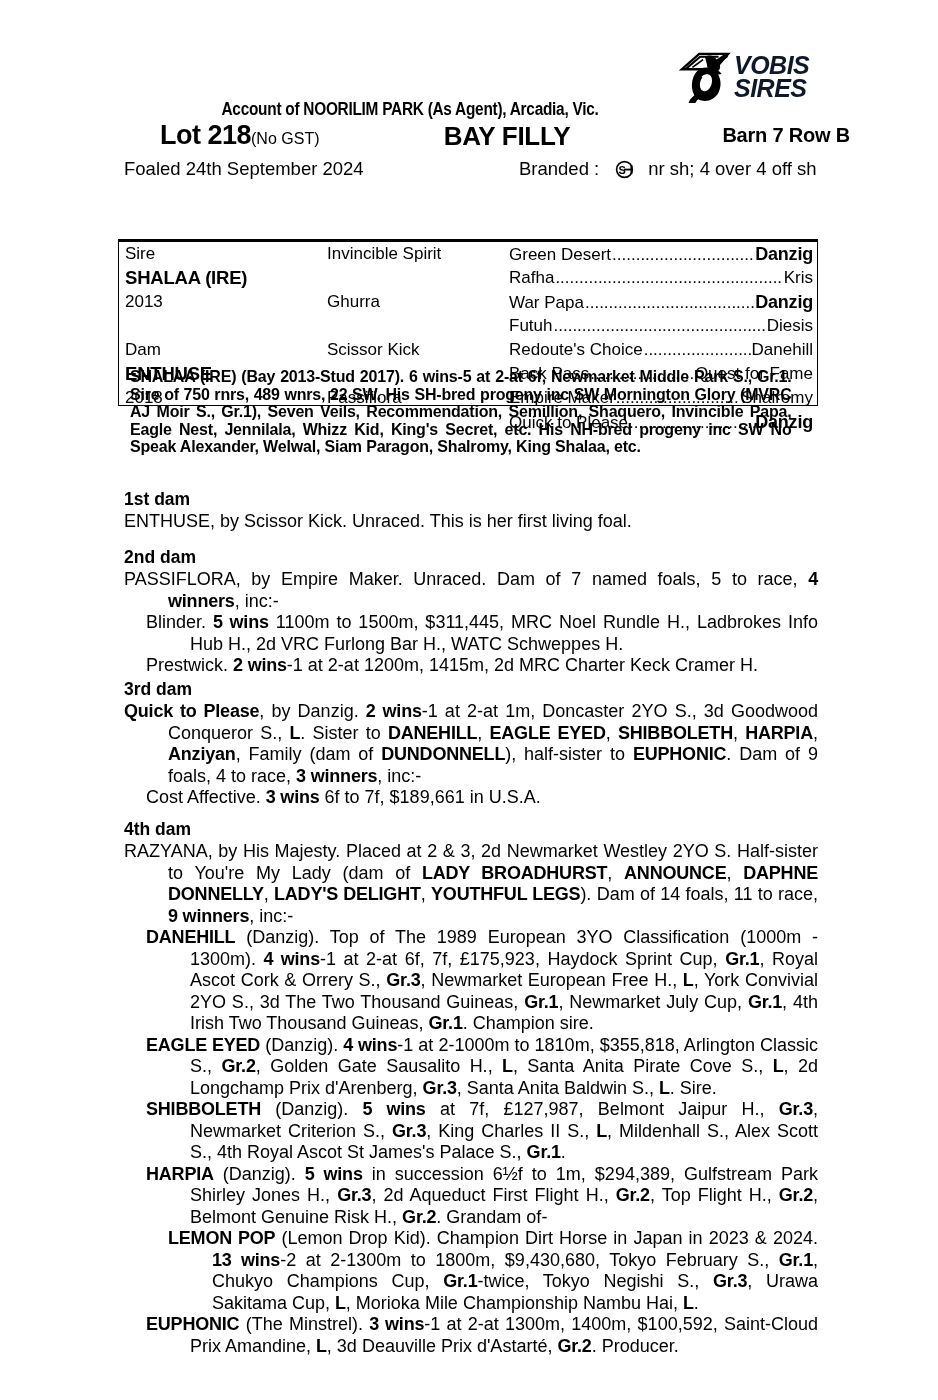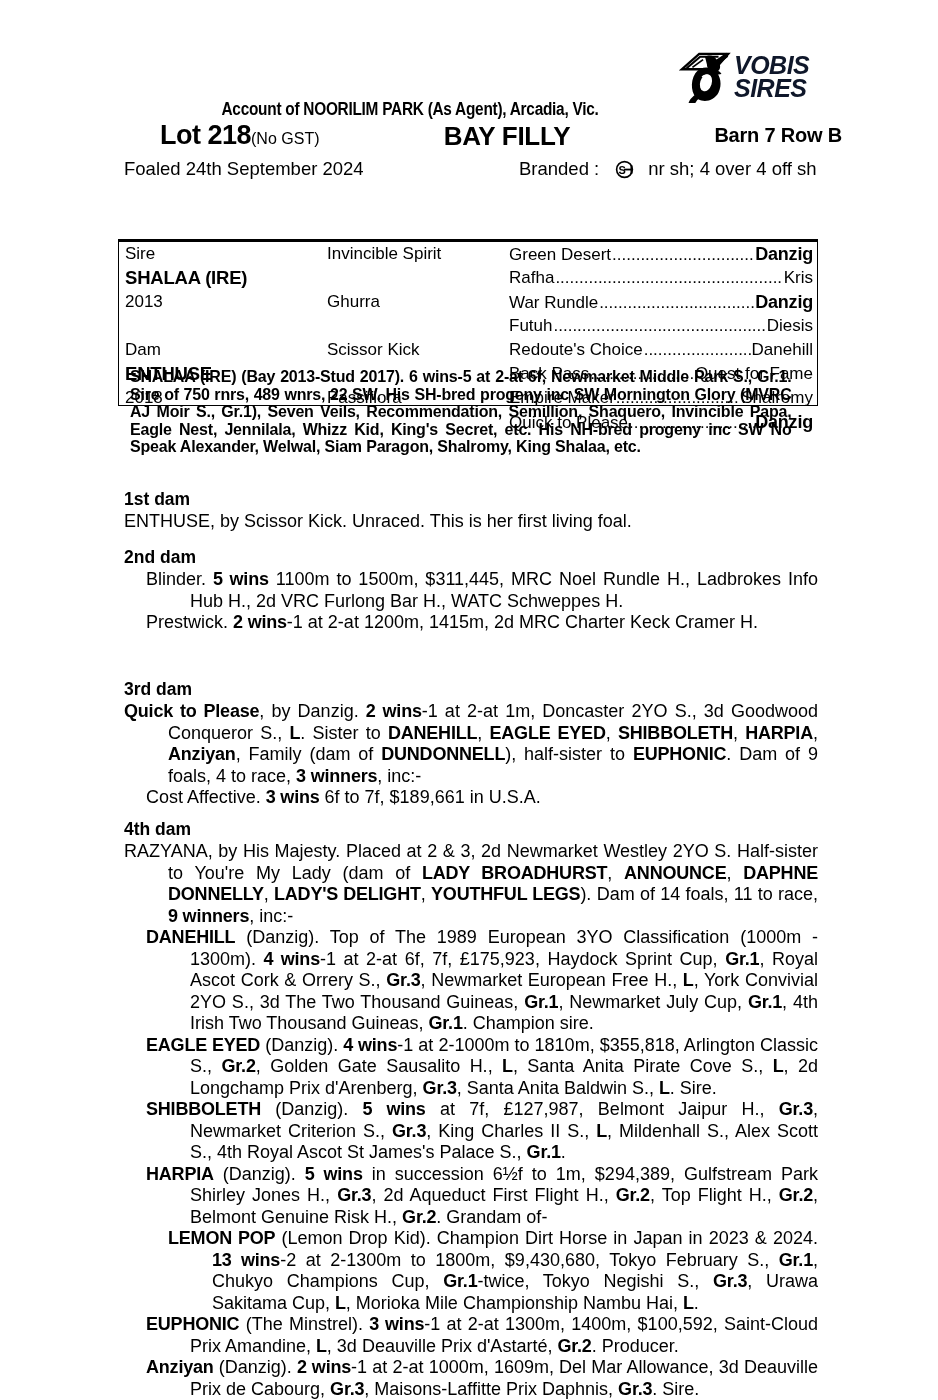--- a/index.html
+++ b/index.html
@@ -88,21 +88,21 @@
     left: 0;
     top: 1px;
     width: 694px;
     text-align: center;
     font-weight: 700;
     font-size: 26px;
     letter-spacing: -0.3px;
   }
   .barn-label {
     position: absolute;
-    right: 12px;
+    right: 4px;
     top: 4px;
     font-weight: 700;
     font-size: 20px;
     letter-spacing: -0.2px;
     white-space: nowrap;
   }
 
   .foaled-row {
     position: absolute;
     left: 124px;
@@ -313,21 +313,21 @@
           <span class="gp-left">Green Desert</span>
           <span class="gp-dots">..........................................................................................</span>
           <span class="gp-right b">Danzig</span>
         </div>
         <div class="ped-row">
           <span class="gp-left">Rafha</span>
           <span class="gp-dots">..........................................................................................</span>
           <span class="gp-right">Kris</span>
         </div>
         <div class="ped-row">
-          <span class="gp-left">War Rundle</span>
+          <span class="gp-left">War Papa</span>
           <span class="gp-dots">..........................................................................................</span>
           <span class="gp-right b">Danzig</span>
         </div>
         <div class="ped-row">
           <span class="gp-left">Futuh</span>
           <span class="gp-dots">..........................................................................................</span>
           <span class="gp-right">Diesis</span>
         </div>
         <div class="ped-row">
           <span class="gp-left">Redoute's Choice</span>
@@ -353,33 +353,33 @@
   </div>
 
   <div class="sire-summary">SHALAA (IRE) (Bay 2013-Stud 2017). 6 wins-5 at 2-at 6f, Newmarket Middle Park S., Gr.1. Sire of 750 rnrs, 489 wnrs, 22 SW. His SH-bred progeny inc SW Mornington Glory (MVRC AJ Moir S., Gr.1), Seven Veils, Recommendation, Semillion, Shaquero, Invincible Papa, Eagle Nest, Jennilala, Whizz Kid, King's Secret, etc. His NH-bred progeny inc SW No Speak Alexander, Welwal, Siam Paragon, Shalromy, King Shalaa, etc.</div>
 
   <div class="section" id="s1">
       <div class="dam-head">1st dam</div>
       <div class="para hang1">ENTHUSE, by Scissor Kick. Unraced. This is her first living foal.</div>
     </div>
   <div class="section" id="s2">
       <div class="dam-head">2nd dam</div>
+      <div class="para hang1">PASSIFLORA, by Empire Maker. Unraced. Dam of 7 named foals, 5 to race, <b>4 winners</b>, inc:-</div>
       <div class="para hang-prog2">Blinder. <b>5 wins</b> 1100m to 1500m, $311,445, MRC Noel Rundle H., Ladbrokes Info Hub H., 2d VRC Furlong Bar H., WATC Schweppes H.</div>
       <div class="para hang-prog2">Prestwick. <b>2 wins</b>-1 at 2-at 1200m, 1415m, 2d MRC Charter Keck Cramer H.</div>
     </div>
   <div class="section" id="s3">
       <div class="dam-head">3rd dam</div>
       <div class="para hang1"><b>Quick to Please</b>, by Danzig. <b>2 wins</b>-1 at 2-at 1m, Doncaster 2YO S., 3d Goodwood Conqueror S., <b>L</b>. Sister to <b>DANEHILL</b>, <b>EAGLE EYED</b>, <b>SHIBBOLETH</b>, <b>HARPIA</b>, <b>Anziyan</b>, Family (dam of <b>DUNDONNELL</b>), half-sister to <b>EUPHONIC</b>. Dam of 9 foals, 4 to race, <b>3 winners</b>, inc:-</div>
       <div class="para hang-prog">Cost Affective. <b>3 wins</b> 6f to 7f, $189,661 in U.S.A.</div>
     </div>
   <div class="section" id="s4">
       <div class="dam-head">4th dam</div>
       <div class="para hang1">RAZYANA, by His Majesty. Placed at 2 &amp; 3, 2d Newmarket Westley 2YO S. Half-sister to You're My Lady (dam of <b>LADY BROADHURST</b>, <b>ANNOUNCE</b>, <b>DAPHNE DONNELLY</b>, <b>LADY'S DELIGHT</b>, <b>YOUTHFUL LEGS</b>). Dam of 14 foals, 11 to race, <b>9 winners</b>, inc:-</div>
       <div class="para hang-prog2"><b>DANEHILL</b> (Danzig). Top of The 1989 European 3YO Classification (1000m - 1300m). <b>4 wins</b>-1 at 2-at 6f, 7f, £175,923, Haydock Sprint Cup, <b>Gr.1</b>, Royal Ascot Cork &amp; Orrery S., <b>Gr.3</b>, Newmarket European Free H., <b>L</b>, York Convivial 2YO S., 3d The Two Thousand Guineas, <b>Gr.1</b>, Newmarket July Cup, <b>Gr.1</b>, 4th Irish Two Thousand Guineas, <b>Gr.1</b>. Champion sire.</div>
       <div class="para hang-prog2"><b>EAGLE EYED</b> (Danzig). <b>4 wins</b>-1 at 2-1000m to 1810m, $355,818, Arlington Classic S., <b>Gr.2</b>, Golden Gate Sausalito H., <b>L</b>, Santa Anita Pirate Cove S., <b>L</b>, 2d Longchamp Prix d'Arenberg, <b>Gr.3</b>, Santa Anita Baldwin S., <b>L</b>. Sire.</div>
       <div class="para hang-prog2"><b>SHIBBOLETH</b> (Danzig). <b>5 wins</b> at 7f, £127,987, Belmont Jaipur H., <b>Gr.3</b>, Newmarket Criterion S., <b>Gr.3</b>, King Charles II S., <b>L</b>, Mildenhall S., Alex Scott S., 4th Royal Ascot St James's Palace S., <b>Gr.1</b>.</div>
       <div class="para hang-prog2"><b>HARPIA</b> (Danzig). <b>5 wins</b> in succession 6½f to 1m, $294,389, Gulfstream Park Shirley Jones H., <b>Gr.3</b>, 2d Aqueduct First Flight H., <b>Gr.2</b>, Top Flight H., <b>Gr.2</b>, Belmont Genuine Risk H., <b>Gr.2</b>. Grandam of-</div>
       <div class="para hang-sub"><b>LEMON POP</b> (Lemon Drop Kid). Champion Dirt Horse in Japan in 2023 &amp; 2024. <b>13 wins</b>-2 at 2-1300m to 1800m, $9,430,680, Tokyo February S., <b>Gr.1</b>, Chukyo Champions Cup, <b>Gr.1</b>-twice, Tokyo Negishi S., <b>Gr.3</b>, Urawa Sakitama Cup, <b>L</b>, Morioka Mile Championship Nambu Hai, <b>L</b>.</div>
       <div class="para hang-prog2"><b>EUPHONIC</b> (The Minstrel). <b>3 wins</b>-1 at 2-at 1300m, 1400m, $100,592, Saint-Cloud Prix Amandine, <b>L</b>, 3d Deauville Prix d'Astarté, <b>Gr.2</b>. Producer.</div>
-      <div class="para hang-prog2"><b>Anziyan</b> (Danzig). <b>2 wins</b>-1 at 2-at 1000m, 1609m, Del Mar Allowance, 3d Deauville Prix de Cabourg, <b>Gr.3</b>, Maisons-Laffitte Prix Daphnis, <b>Gr.3</b>. Sire.</div>
     </div>
 
 </div>
 
 </body></html>

